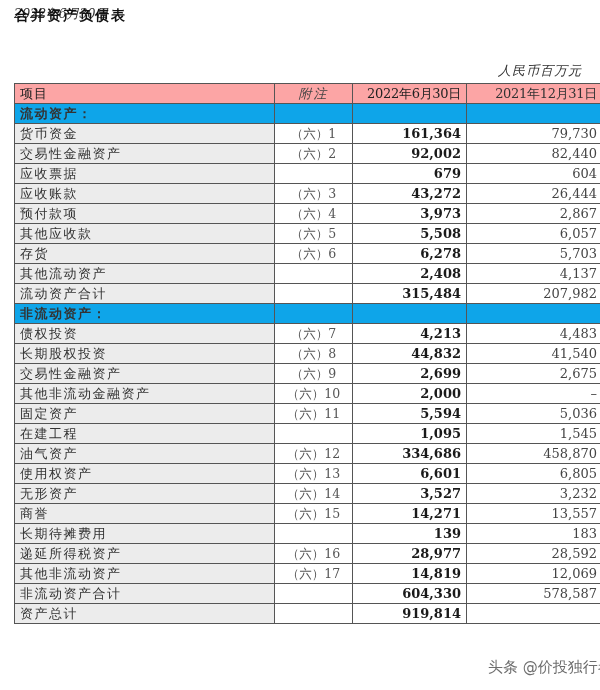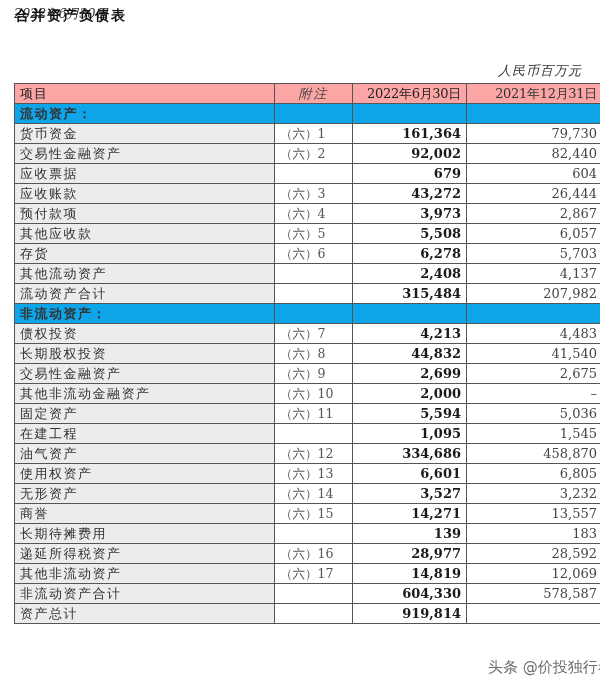--- a/index.html
+++ b/index.html
@@ -72,20 +72,21 @@
   th.h-note { text-align: center; font-style: italic; color: #444; letter-spacing: 2px; }
   th.h-cur  { text-align: right; font-weight: bold; letter-spacing: -0.3px; }
   th.h-prev { text-align: right; color: #333; letter-spacing: -0.3px; }
   td.item {
     background: #ececec;
     text-align: left;
     color: #333;
     letter-spacing: 1.5px;
   }
   td.note {
+    text-align: center;
     color: #555;
     font-size: 12.5px;
   }
   td.cur {
     text-align: right;
     font-weight: bold;
     color: #1a1a1a;
     padding-right: 8px;
   }
   td.prev {

